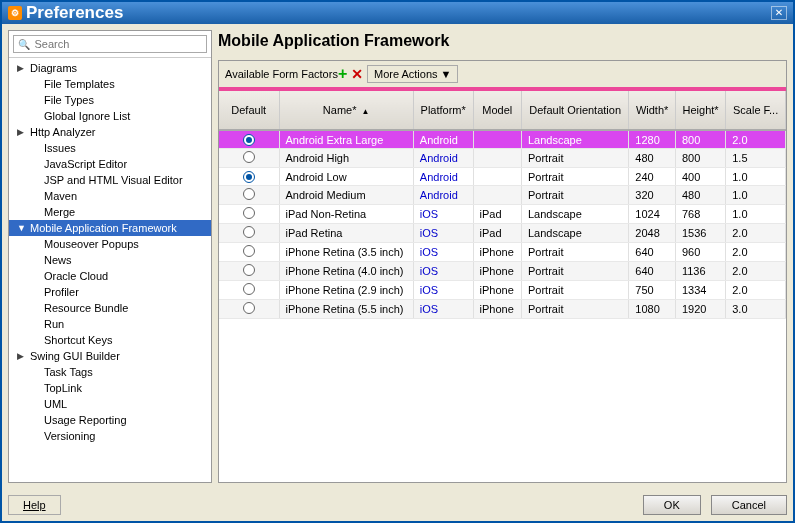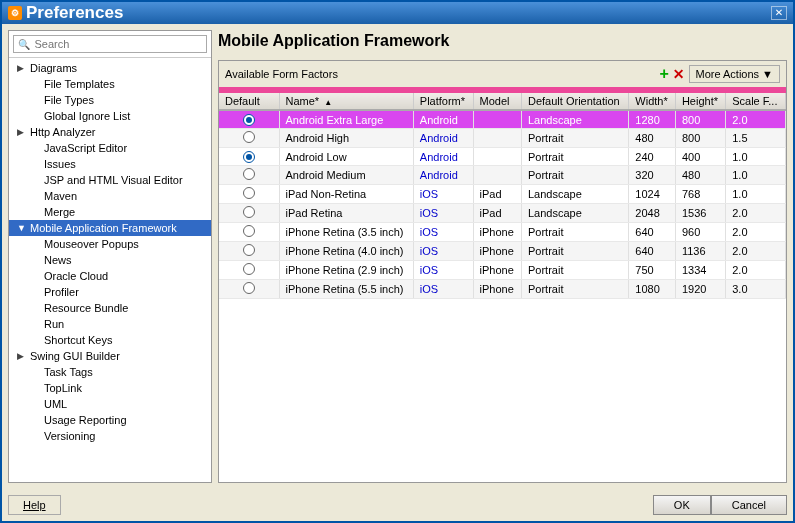--- a/index.html
+++ b/index.html
@@ -164,24 +164,23 @@
       flex: 1;
       border: 1px solid #999;
       background: white;
       display: flex;
       flex-direction: column;
     }
 
     .table-header-bar {
       display: flex;
       align-items: center;
-      justify-content: space-between;
       padding: 4px 6px;
       background: #ece9d8;
-      border-bottom: 6px solid #ec4899;
+      border-bottom: 4px solid #ec4899;
     }
 
     .available-label {
       font-size: 11px;
       font-weight: normal;
     }
 
     .table-actions {
       display: flex;
       align-items: center;
@@ -222,22 +221,22 @@
     .data-table {
       width: 100%;
       border-collapse: collapse;
       font-size: 11px;
     }
 
     .data-table th {
       background: linear-gradient(to bottom, #f0ede8, #dbd8d0);
       border-right: 1px solid #ccc;
       border-bottom: 2px solid #aaa;
-      padding: 2px 6px;
-      text-align: left;
+      padding: 13px 6px;
+      text-align: center;
       font-weight: normal;
       white-space: nowrap;
       cursor: pointer;
     }
 
     .data-table th:first-child {
       width: 60px;
     }
 
     .data-table td {
@@ -302,21 +301,21 @@
       border: 1px solid #aaa;
       padding: 3px 14px;
       font-size: 11px;
       cursor: pointer;
       text-decoration: underline;
       color: #000;
     }
 
     .ok-cancel {
       display: flex;
-      gap: 0;
+      gap: 10px;
       align-items: flex-end;
     }
 
     .ok-btn, .cancel-btn {
       background: linear-gradient(to bottom, #f5f5f5, #d8d5ce);
       border: 1px solid #888;
       padding: 3px 20px;
       font-size: 11px;
       cursor: pointer;
     }
@@ -368,25 +367,25 @@
           <div class="tree-item indent1">
             <span style="width: 10px; display: inline-block;"></span>
             <span>Global Ignore List</span>
           </div>
           <div class="tree-item">
             <span class="expand-icon">▶</span>
             <span>Http Analyzer</span>
           </div>
           <div class="tree-item indent1">
             <span style="width: 10px; display: inline-block;"></span>
+            <span>Issues</span>
+          </div>
+          <div class="tree-item indent1">
+            <span style="width: 10px; display: inline-block;"></span>
             <span>JavaScript Editor</span>
-          </div>
-          <div class="tree-item indent1">
-            <span style="width: 10px; display: inline-block;"></span>
-            <span>Issues</span>
           </div>
           <div class="tree-item indent1">
             <span style="width: 10px; display: inline-block;"></span>
             <span>JSP and HTML Visual Editor</span>
           </div>
           <div class="tree-item indent1">
             <span style="width: 10px; display: inline-block;"></span>
             <span>Maven</span>
           </div>
           <div class="tree-item indent1">

